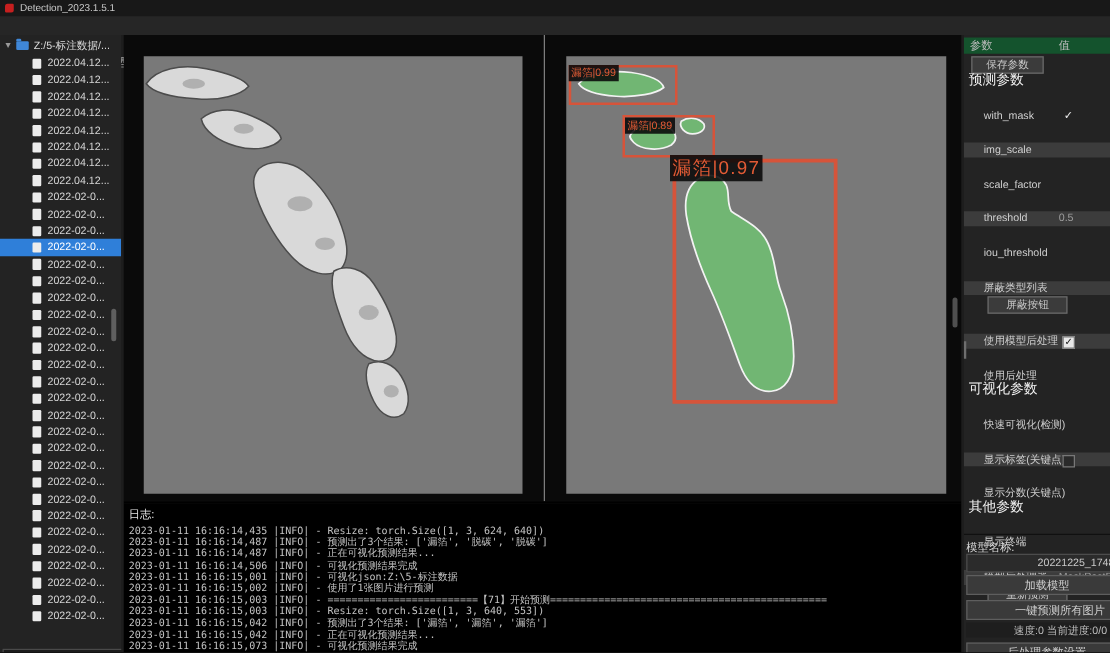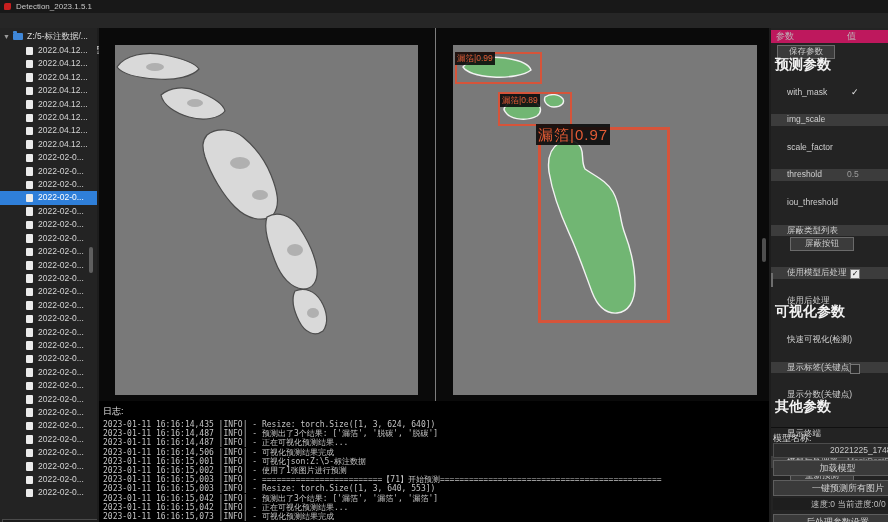--- a/index.html
+++ b/index.html
@@ -42,27 +42,27 @@
   
   #hsplit{left:99px;top:401px;width:670px;height:2px;background:#000;}
   #hgrip{left:429px;top:404px;width:10px;height:12px;background:#c9c9c9;border-radius:2px;}
   #logarea{left:99px;top:403px;width:670px;height:119px;background:#000000;overflow:hidden;}
   #loghead{position:absolute;left:4px;top:2px;font-size:9px;color:#e0e0e0;}
   #loglines{position:absolute;left:4px;top:17px;width:690px;}
   .logline{font-family:"DejaVu Sans Mono","Liberation Mono",monospace;font-size:8px;line-height:9.2px;
            color:#c4c4c4;white-space:nowrap;}
   
   #rpanel{left:771px;top:28px;width:117px;height:494px;background:#232323;overflow:hidden;}
-  #phead{position:absolute;left:0;top:2px;width:117px;height:13px;background:#be185d;font-size:9px;line-height:13px;color:#bdbdbd;}
+  #phead{position:absolute;left:0;top:2px;width:117px;height:13px;background:#14532d;font-size:9px;line-height:13px;color:#bdbdbd;}
   #phead .c1{position:absolute;left:5px;} #phead .c2{position:absolute;left:76px;}
   #savebtn{left:6px;top:17px;width:56px;height:12px;}
   .sbtn{position:absolute;background:#3b3b3b;border:1px solid #6a6a6a;color:#c9c9c9;font-size:8.5px;
         text-align:center;line-height:10px;}
   #plist{position:absolute;left:0;top:31px;width:117px;}
-  .psec{height:11.6px;line-height:11.6px;font-size:14px;font-weight:bold;color:#f2f2f2;padding-left:4px;}
+  .psec{height:11.6px;line-height:11.6px;font-size:11px;font-weight:normal;color:#f2f2f2;padding-left:4px;}
   .prow{position:relative;height:11.6px;line-height:11.6px;font-size:8.5px;color:#cfcfcf;margin-top:16px;}
   .prow.shade{background:#3c3c3c;}
   .plabel{position:absolute;left:16px;white-space:nowrap;}
   .pval{position:absolute;left:76px;color:#9d9d9d;white-space:nowrap;text-align:center;}
   .pcheck{position:absolute;left:80px;color:#e8e8e8;font-size:9px;}
   .pcbox{position:absolute;left:79px;top:2px;width:8px;height:8px;background:#2a2a2a;border:1px solid #777;
          font-size:8px;line-height:8px;color:#111;text-align:center;}
   .pcbox.on{background:#e8e8e8;}
   .pbtnrow{position:relative;height:15px;}
   .pbtnrow .sbtn{left:19px;top:1px;width:62px;height:12px;}

